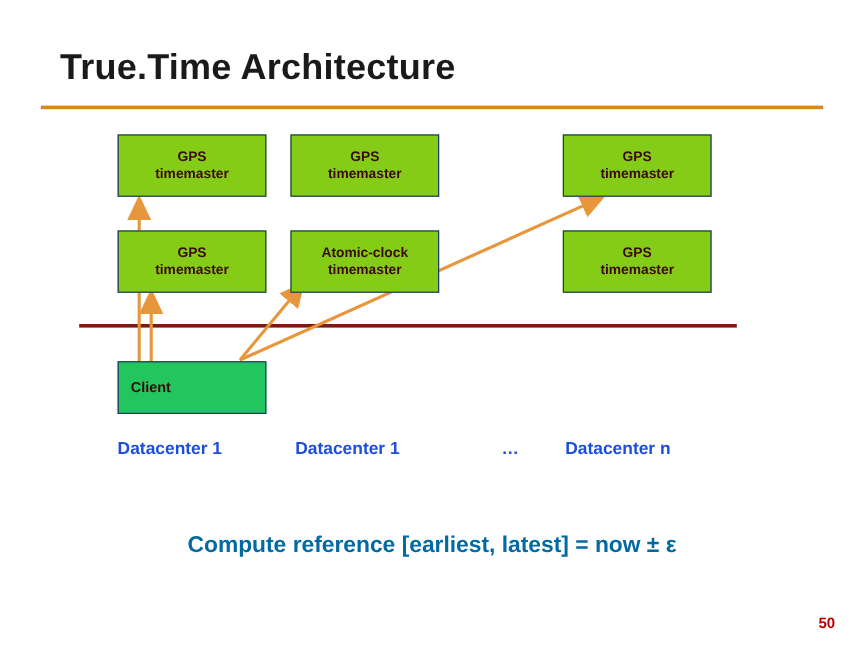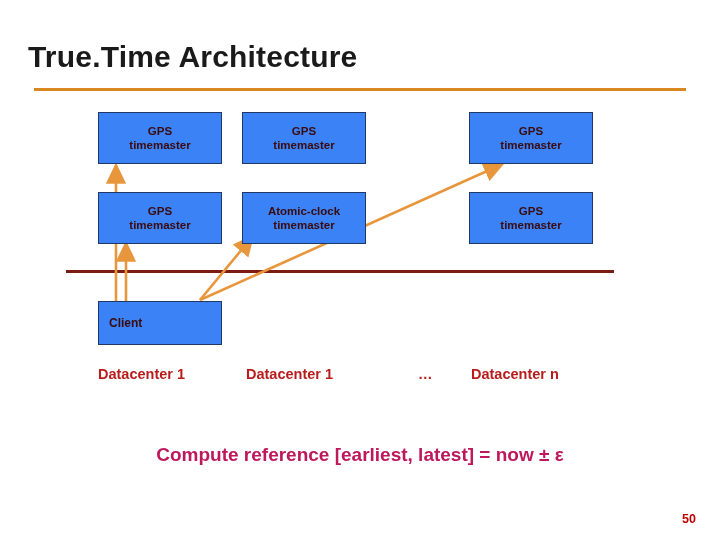--- a/index.html
+++ b/index.html
@@ -11,21 +11,21 @@
     height: 540px;
     background: #ffffff;
     font-family: "Liberation Sans", sans-serif;
     position: relative;
     overflow: hidden;
   }
 
   
   #slide-title {
     position: absolute;
-    left: 28px;
+    left: 50px;
     top: 40px;
     font-size: 30px;
     font-weight: bold;
     color: #1a1a1a;
     letter-spacing: 0.2px;
     white-space: nowrap;
   }
   #title-rule {
     position: absolute;
     left: 34px;
@@ -41,38 +41,38 @@
     left: 0;
     top: 0;
     width: 720px;
     height: 540px;
   }
 
   .node-box {
     position: absolute;
     box-sizing: border-box;
     border: 1.5px solid #1f3864;
-    background: #3b82f6;
+    background: #84cc16;
     color: #3b0a0a;
     font-size: 11.5px;
     font-weight: bold;
     line-height: 14px;
     text-align: center;
     display: flex;
     align-items: center;
     justify-content: center;
     z-index: 4;
   }
   .node-box span { display: block; }
 
   .client-box {
     position: absolute;
     box-sizing: border-box;
     border: 1.5px solid #1f3864;
-    background: #3b82f6;
+    background: #22c55e;
     color: #3b0a0a;
     font-size: 12px;
     font-weight: bold;
     display: flex;
     align-items: center;
     padding-left: 10px;
     z-index: 4;
   }
 
   #dc-rule {
@@ -82,33 +82,33 @@
     width: 548px;
     height: 2.5px;
     background: #7b1c12;
     z-index: 2;
   }
 
   .dc-label {
     position: absolute;
     font-size: 14.5px;
     font-weight: bold;
-    color: #b91c1c;
+    color: #1d4ed8;
     white-space: nowrap;
   }
 
   #formula {
     position: absolute;
     left: 0;
     top: 444px;
     width: 720px;
     text-align: center;
     font-size: 19px;
     font-weight: bold;
-    color: #be185d;
+    color: #0369a1;
   }
 
   #page-number {
     position: absolute;
     right: 24px;
     bottom: 14px;
     font-size: 12.5px;
     font-weight: bold;
     color: #c00000;
   }

